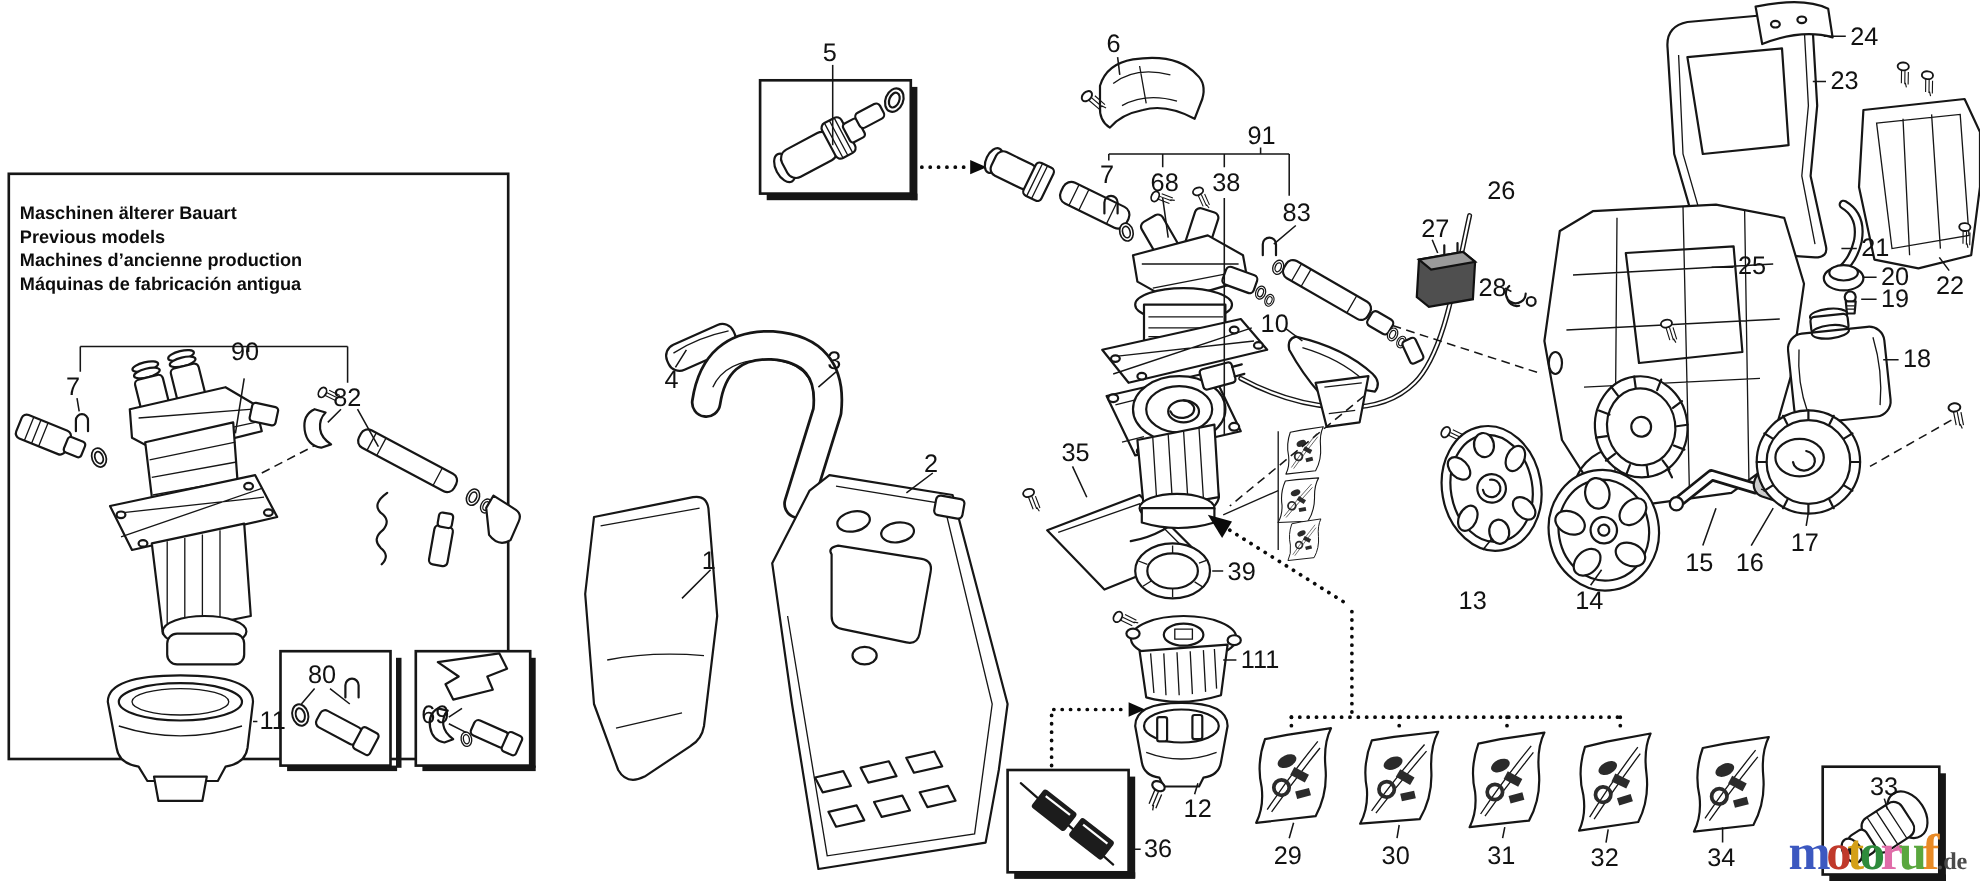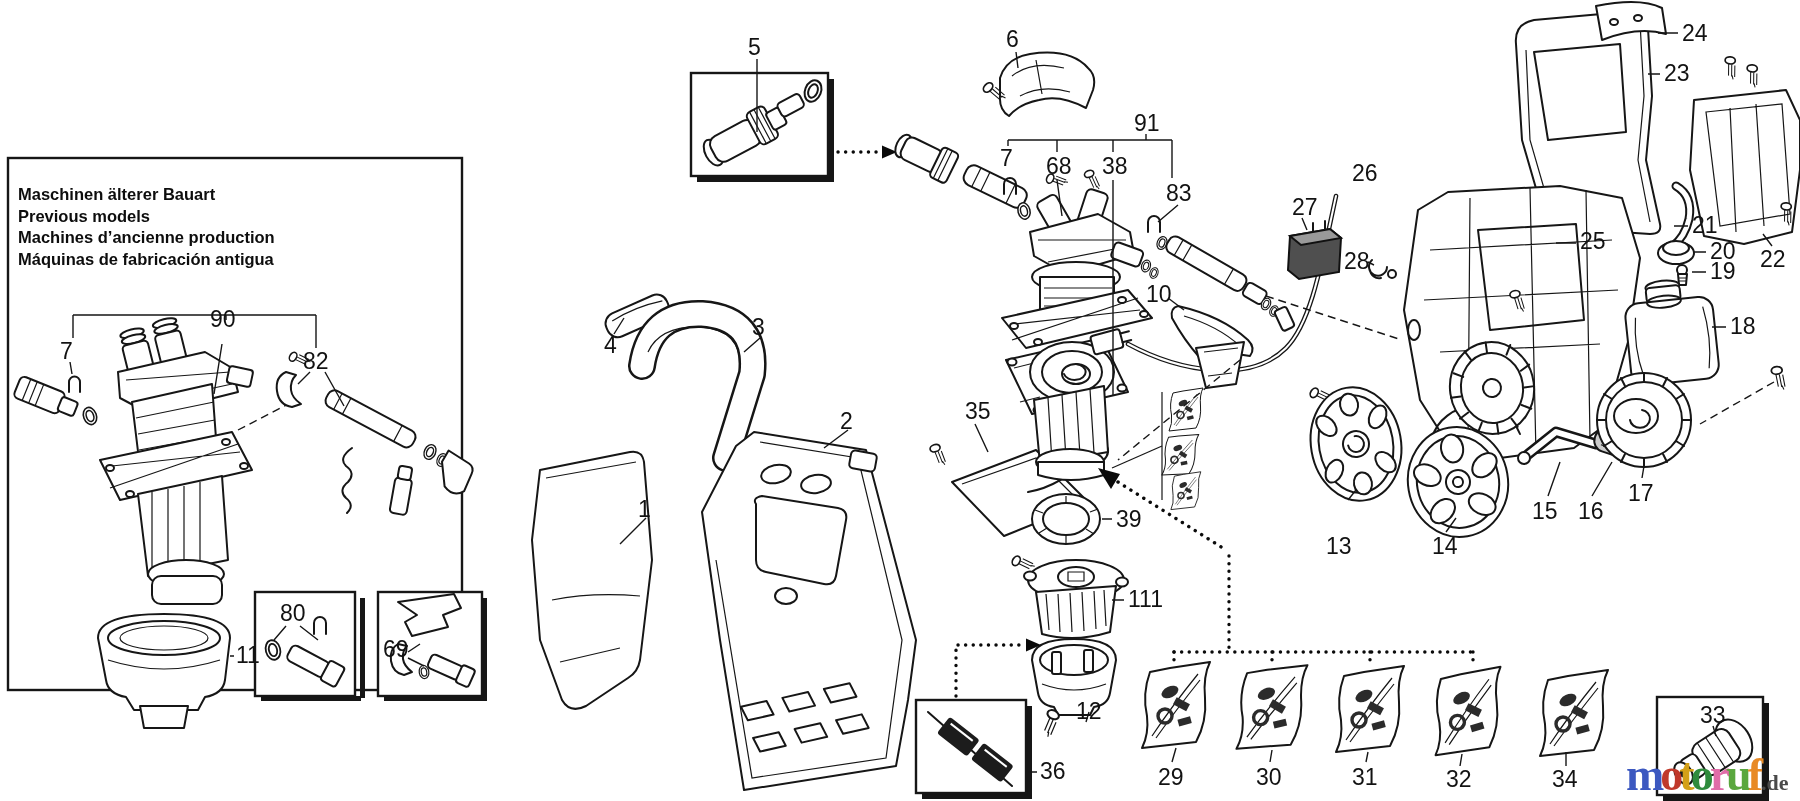--- a/index.html
+++ b/index.html
@@ -525,21 +525,21 @@
   <div class="lbl" style="left:1134px;top:112px">91</div>
   <div class="lbl" style="left:1166px;top:182px">83</div>
   <div class="lbl" style="left:1146px;top:283px">10</div>
   <div class="lbl" style="left:604px;top:334px">4</div>
   <div class="lbl" style="left:752px;top:316px">3</div>
   <div class="lbl" style="left:840px;top:410px">2</div>
   <div class="lbl" style="left:638px;top:498px">1</div>
   <div class="lbl" style="left:965px;top:400px">35</div>
   <div class="lbl" style="left:1116px;top:508px">39</div>
   <div class="lbl" style="left:1128px;top:588px">111</div>
-  <div class="lbl" style="left:1076px;top:700px">12</div>
+  <div class="lbl" style="left:1076px;top:724px">12</div>
   <div class="lbl" style="left:1040px;top:760px">36</div>
   <div class="lbl" style="left:1682px;top:22px">24</div>
   <div class="lbl" style="left:1664px;top:62px">23</div>
   <div class="lbl" style="left:1352px;top:162px">26</div>
   <div class="lbl" style="left:1292px;top:196px">27</div>
   <div class="lbl" style="left:1344px;top:250px">28</div>
   <div class="lbl" style="left:1580px;top:230px">25</div>
   <div class="lbl" style="left:1692px;top:214px">21</div>
   <div class="lbl" style="left:1710px;top:240px">20</div>
   <div class="lbl" style="left:1710px;top:260px">19</div>

